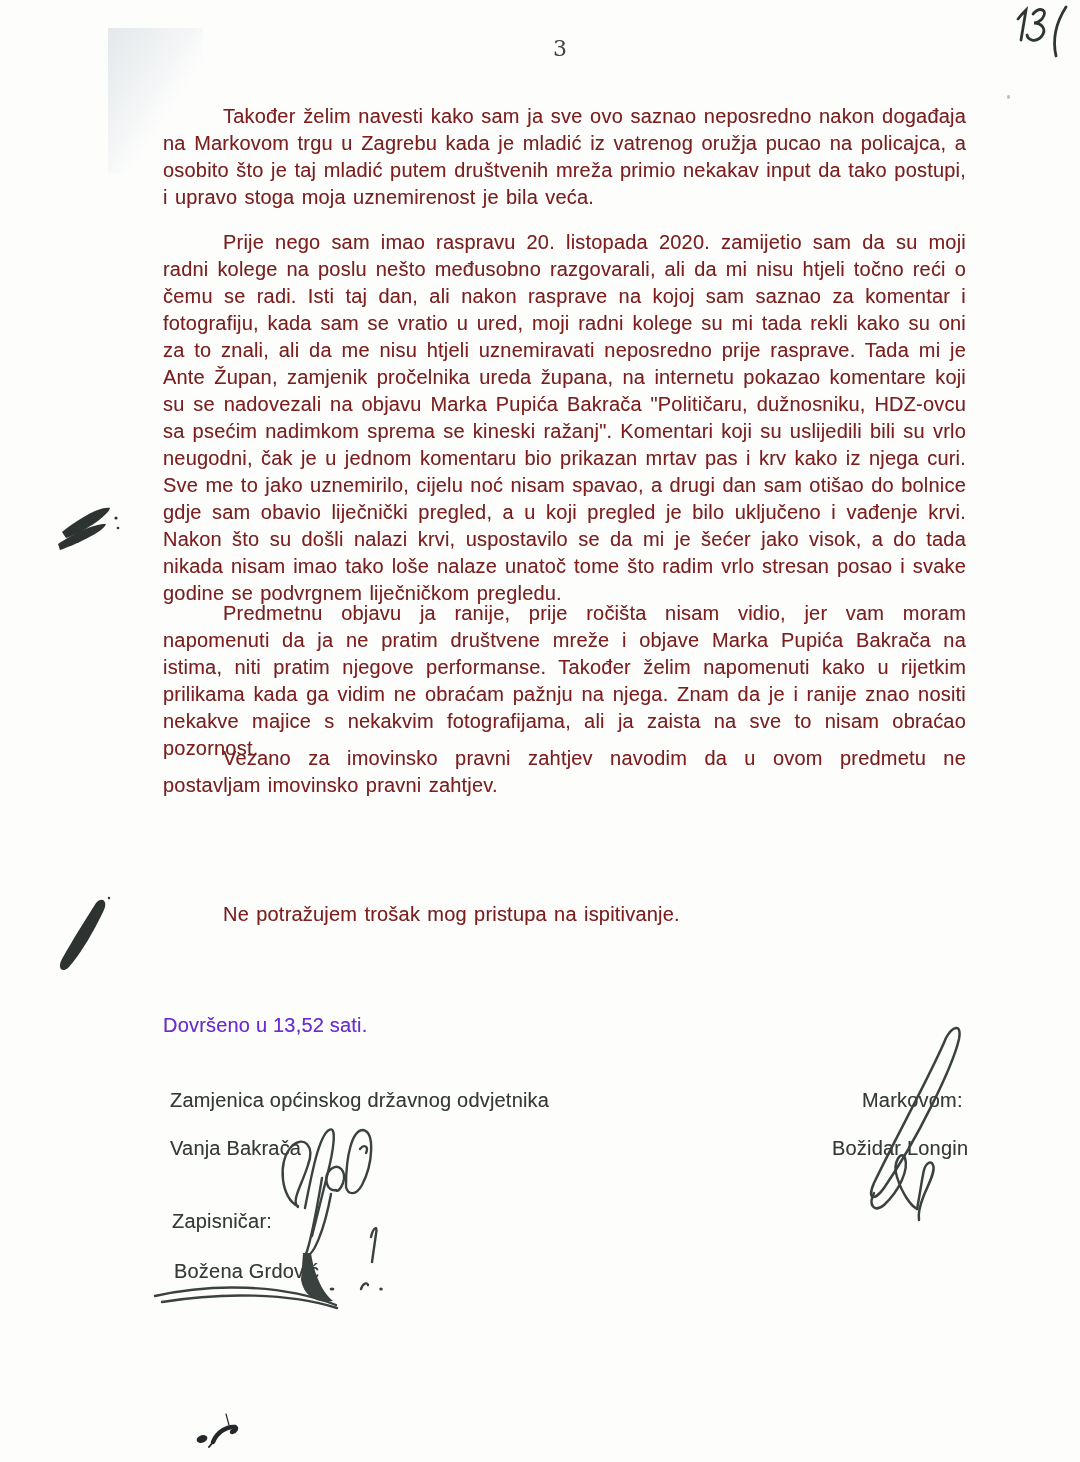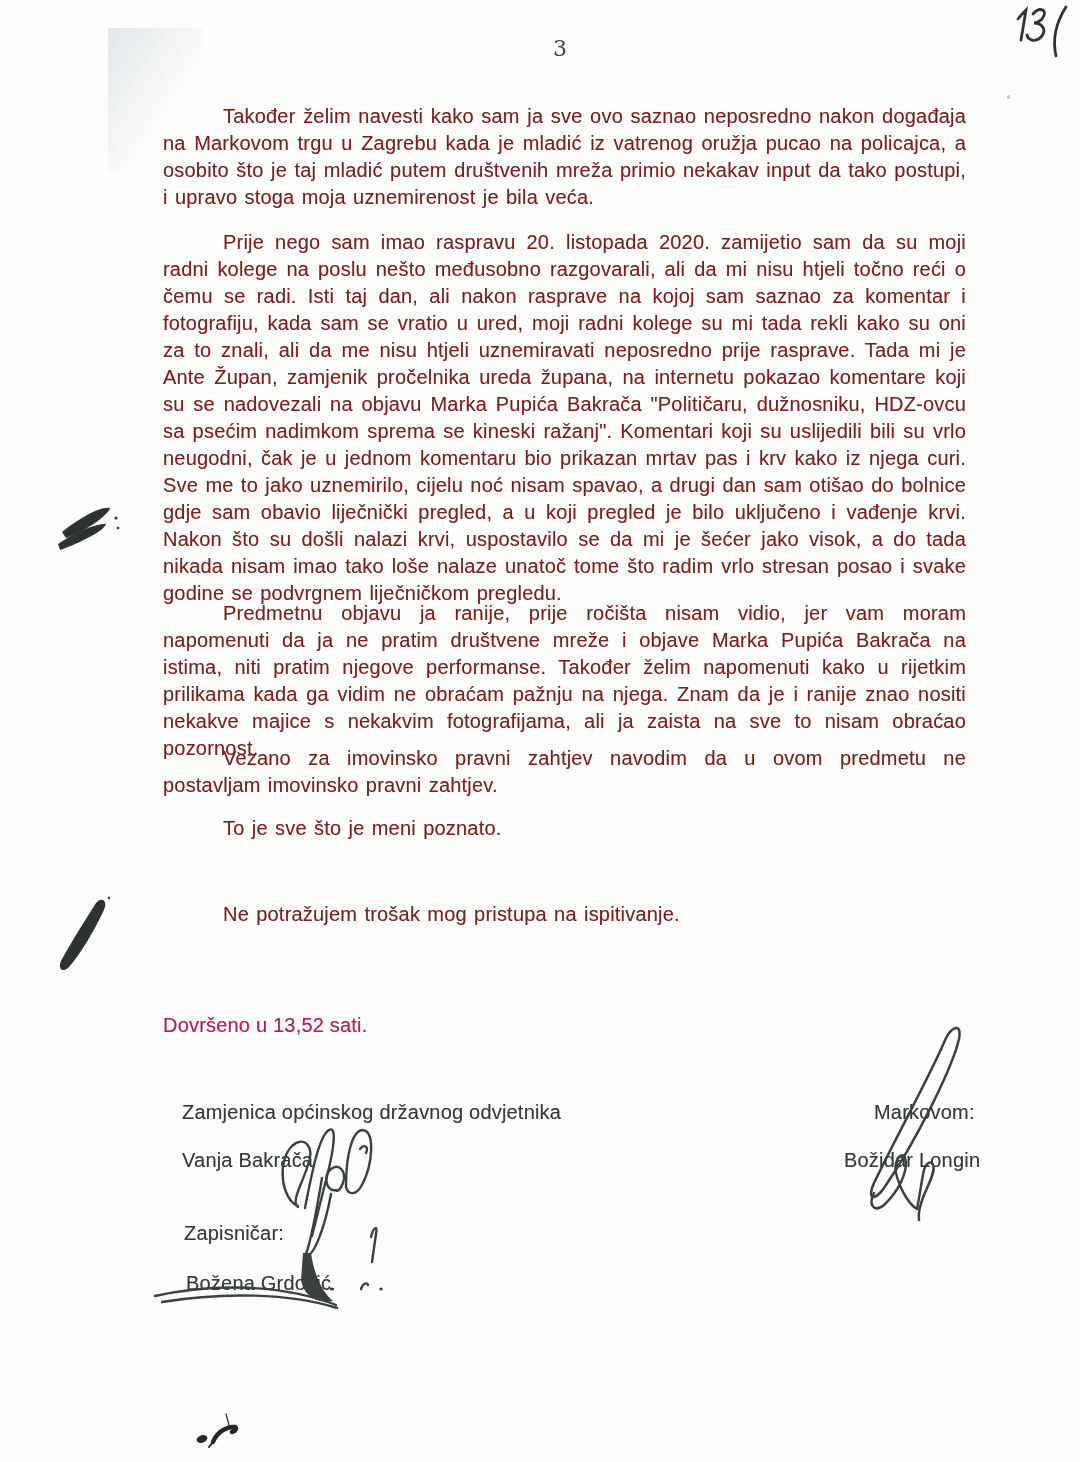--- a/index.html
+++ b/index.html
@@ -65,26 +65,26 @@
   .p6 { top: 901px; }
   .p7 { top: 914px; }
   .closing {
     position: absolute;
     left: 163px;
     top: 1012px;
     margin: 0;
     font-size: 20px;
     line-height: 27px;
     letter-spacing: 0.2px;
-    color: #be185d;
+    color: #6d28d9;
     text-shadow: 0 0 0.6px rgba(46,54,52,0.38);
   }
   .sig-label {
     position: absolute;
-    margin: 16px;
+    margin: 4px;
     font-size: 20px;
     letter-spacing: 0.2px;
     color: #333a38;
     white-space: nowrap;
     text-shadow: 0 0 0.6px rgba(46,54,52,0.38);
   }
   .deputy-title  { left: 166px; top: 1085px; }
   .deputy-name   { left: 166px; top: 1133px; }
   .recorder-label{ left: 168px; top: 1206px; }
   .recorder-name { left: 170px; top: 1256px; }
@@ -114,21 +114,20 @@
       <path d="M 10,17 C 13,13 16,10 18,8 L 13,38"></path>
       <path d="M 25,12 C 32,4 41,8 34,17 C 31,20 28,21 26,21 C 33,21 40,27 33,35 C 27,41 20,38 19,33"></path>
       <path d="M 58,5 C 49,19 44,36 48,54"></path>
     </g>
   </svg>
 
   <p class="para p1">Također želim navesti kako sam ja sve ovo saznao neposredno nakon događaja na Markovom trgu u Zagrebu kada je mladić iz vatrenog oružja pucao na policajca, a osobito što je taj mladić putem društvenih mreža primio nekakav input da tako postupi, i upravo stoga moja uznemirenost je bila veća.</p>
   <p class="para p2">Prije nego sam imao raspravu 20. listopada 2020. zamijetio sam da su moji radni kolege na poslu nešto međusobno razgovarali, ali da mi nisu htjeli točno reći o čemu se radi. Isti taj dan, ali nakon rasprave na kojoj sam saznao za komentar i fotografiju, kada sam se vratio u ured, moji radni kolege su mi tada rekli kako su oni za to znali, ali da me nisu htjeli uznemiravati neposredno prije rasprave. Tada mi je Ante Župan, zamjenik pročelnika ureda župana, na internetu pokazao komentare koji su se nadovezali na objavu Marka Pupića Bakrača "Političaru, dužnosniku, HDZ-ovcu sa psećim nadimkom sprema se kineski ražanj". Komentari koji su uslijedili bili su vrlo neugodni, čak je u jednom komentaru bio prikazan mrtav pas i krv kako iz njega curi. Sve me to jako uznemirilo, cijelu noć nisam spavao, a drugi dan sam otišao do bolnice gdje sam obavio liječnički pregled, a u koji pregled je bilo uključeno i vađenje krvi. Nakon što su došli nalazi krvi, uspostavilo se da mi je šećer jako visok, a do tada nikada nisam imao tako loše nalaze unatoč tome što radim vrlo stresan posao i svake godine se podvrgnem liječničkom pregledu.</p>
   <p class="para p3">Predmetnu objavu ja ranije, prije ročišta nisam vidio, jer vam moram napomenuti da ja ne pratim društvene mreže i objave Marka Pupića Bakrača na istima, niti pratim njegove performanse. Također želim napomenuti kako u rijetkim prilikama kada ga vidim ne obraćam pažnju na njega. Znam da je i ranije znao nositi nekakve majice s nekakvim fotografijama, ali ja zaista na sve to nisam obraćao pozornost.</p>
   <p class="para p4">Vezano za imovinsko pravni zahtjev navodim da u ovom predmetu ne postavljam imovinsko pravni zahtjev.</p>
-  <p class="para p5">To je sve što je meni poznato.</p>
   <p class="para p6">Ne potražujem trošak mog pristupa na ispitivanje.</p>
 
   <p class="closing">Dovršeno u 13,52 sati.</p>
 
   <p class="sig-label deputy-title">Zamjenica općinskog državnog odvjetnika</p>
   <p class="sig-label deputy-name">Vanja Bakrača</p>
   <p class="sig-label recorder-label">Zapisničar:</p>
   <p class="sig-label recorder-name">Božena Grdović</p>
 
   <p class="sig-label witness-label">Markovom:</p>

